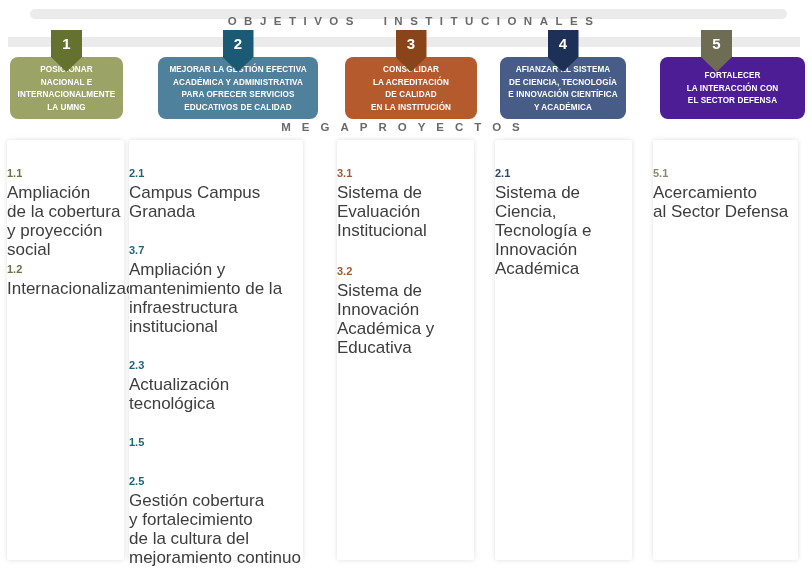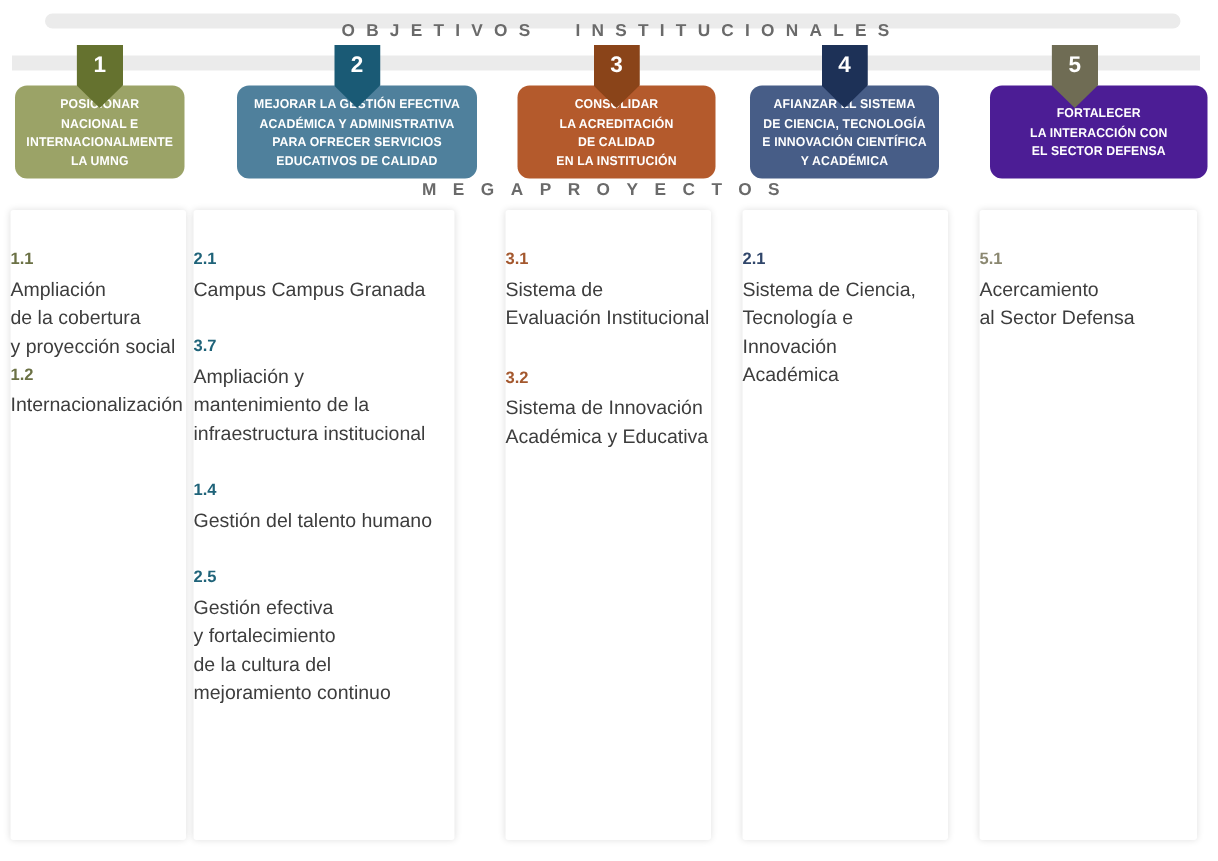--- a/index.html
+++ b/index.html
@@ -53,21 +53,21 @@
   }
   .col-1{left:7px;width:117px;}
   .col-2{left:129px;width:174px;}
   .col-3{left:337px;width:137px;}
   .col-4{left:495px;width:137px;}
   .col-5{left:653px;width:145px;}
   .col-1 .mp{margin-bottom:1px;}
   .col-2 .mp{margin-bottom:20px;}
   .col-3 .mp{margin-bottom:22px;}
   .mp-code{font-weight:bold;font-size:11px;line-height:19px;}
-  .mp-text{font-size:13px;line-height:19px;color:#3d3d3d;white-space:pre-line;}
+  .mp-text{font-size:17px;line-height:19px;color:#3d3d3d;white-space:pre-line;}
 </style>
 </head>
 <body>
 
 <div class="stage">
 
   <div class="band band-top"></div>
   <div class="main-title title-top">OBJETIVOS INSTITUCIONALES</div>
   <div class="band band-ribbon"></div>
 
@@ -150,26 +150,29 @@
       <div class="mp-code" style="color: rgb(31, 99, 121);">2.1</div>
       <div class="mp-text">Campus Campus Granada</div>
     </div>
     <div class="mp">
       <div class="mp-code" style="color: rgb(31, 99, 121);">3.7</div>
       <div class="mp-text">Ampliación y
 mantenimiento de la
 infraestructura institucional</div>
     </div>
     <div class="mp">
-      <div class="mp-code" style="color: rgb(31, 99, 121);">1.4</div>
-      <div class="mp-text">Gestión del talento humano</div>
+      <div class="mp-code" style="color: rgb(31, 99, 121);">2.3</div>
+      <div class="mp-text">Actualización tecnológica</div>
+    </div>
+    <div class="mp">
+      <div class="mp-code" style="color: rgb(31, 99, 121);">1.5</div>
     </div>
     <div class="mp">
       <div class="mp-code" style="color: rgb(31, 99, 121);">2.5</div>
-      <div class="mp-text">Gestión efectiva
+      <div class="mp-text">Gestión cobertura
 y fortalecimiento
 de la cultura del
 mejoramiento continuo</div>
     </div>
   </div>
 
   <div class="col col-3">
     <div class="mp">
       <div class="mp-code" style="color: rgb(164, 88, 46);">3.1</div>
       <div class="mp-text">Sistema de

